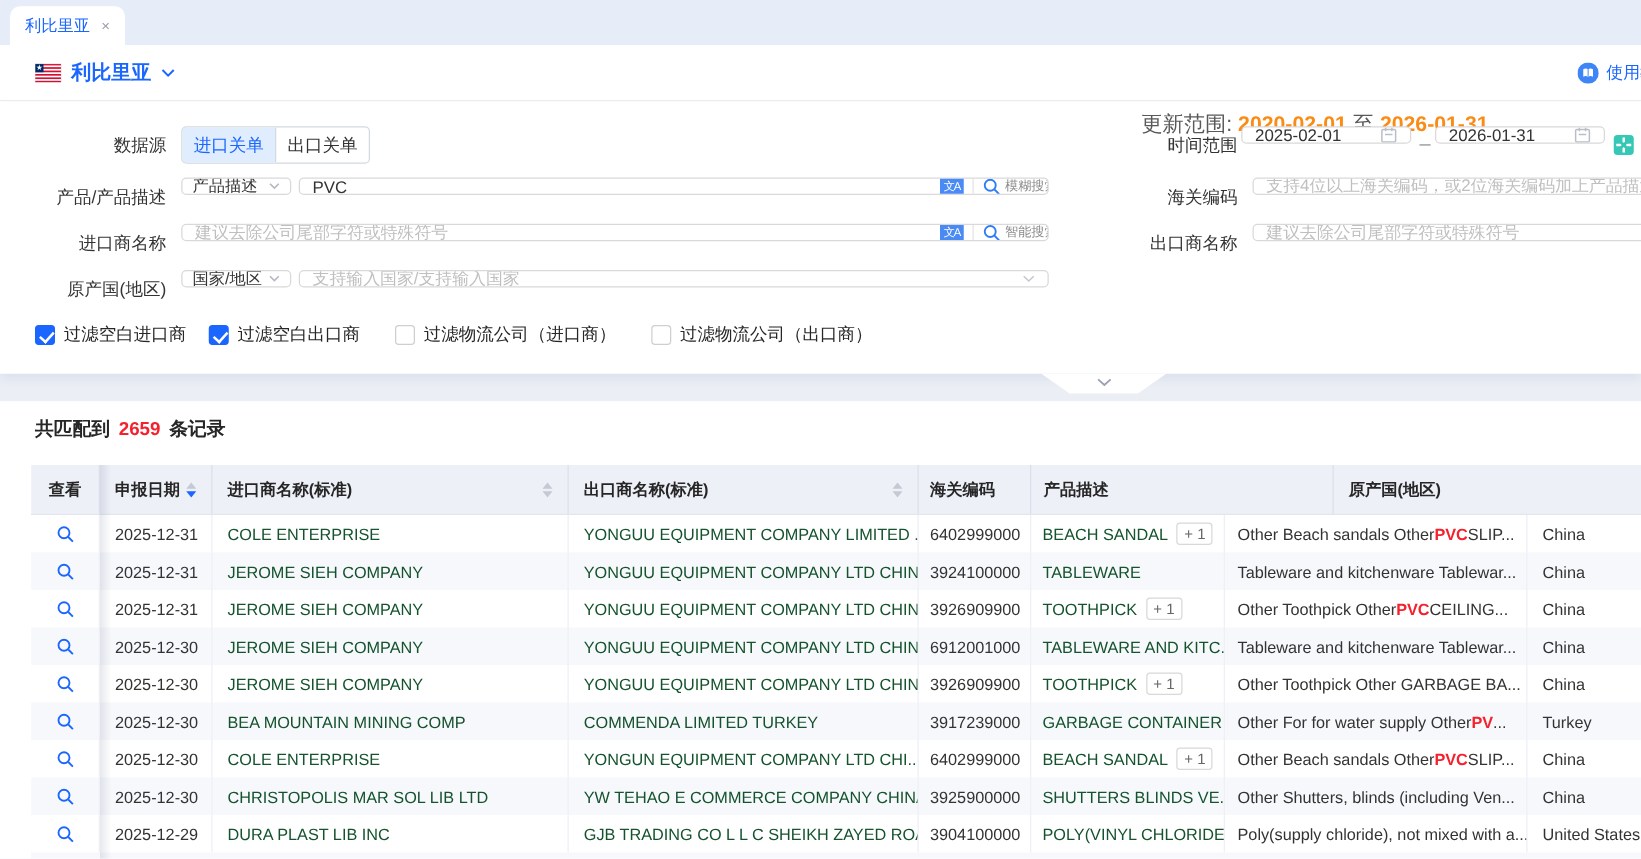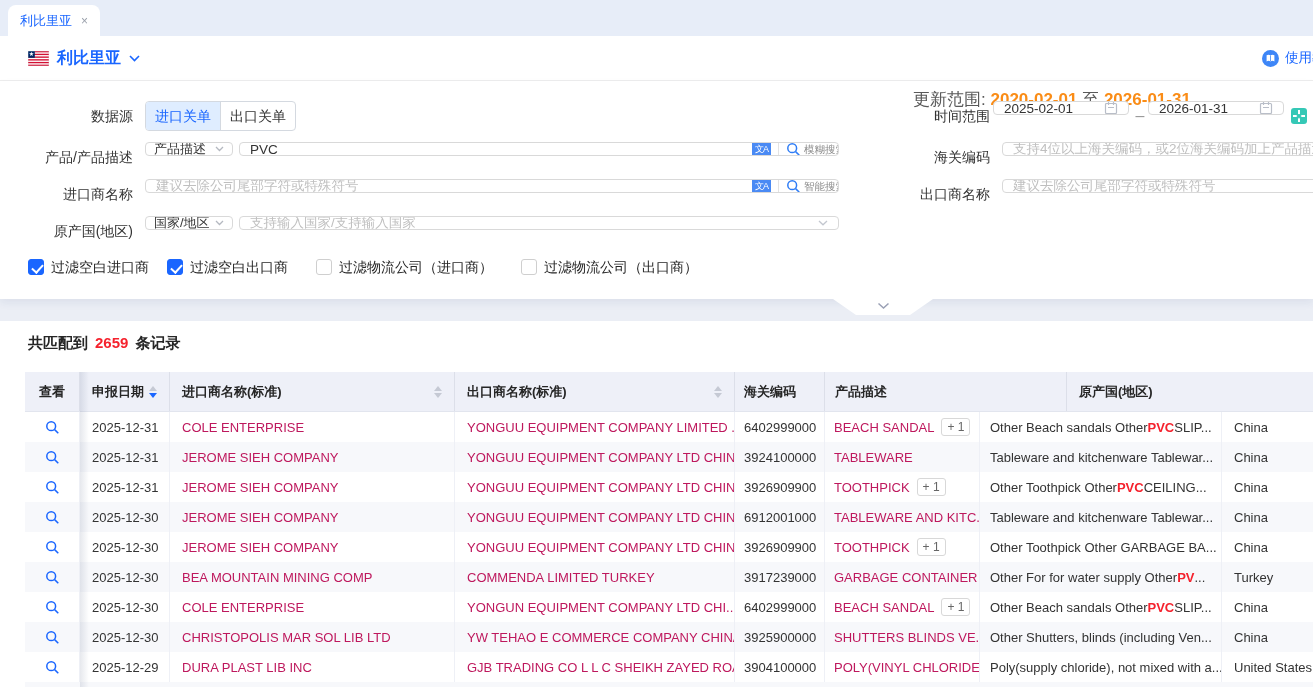--- a/index.html
+++ b/index.html
@@ -47,21 +47,21 @@
   .sel-box { justify-content:space-between; padding:0 8px; font-size:13px; }
   .grow { flex:1 1 auto; overflow:hidden; }
   .trans-ic { width:19px; height:19px; background:#4a8af4; border-radius:3px; color:#fff; font-size:9px; line-height:19px; text-align:center; flex:0 0 auto; letter-spacing:-1px; cursor:pointer; }
   .vdiv { width:1px; height:15px; background:#e3e3e3; margin:0 7px; flex:0 0 auto; }
   .srch-btn { display:flex; align-items:center; gap:3px; cursor:pointer; flex:0 0 auto; }
   .srch-txt { width:24px; font-size:10.5px; line-height:11px; color:#8c8c8c; }
   .cal-ic { margin-left:auto; flex:0 0 auto; }
   .range-sep { position:absolute; left:1134px; top:0; width:12px; text-align:center; line-height:30px; color:#999; }
   .teal-ic { position:absolute; left:1291px; top:27px; width:16px; height:16px; border-radius:3px; background:#35c8b6; cursor:pointer; }
   .cbrow { position:absolute; left:28px; top:178px; display:flex; align-items:center; }
-  .cb-item { display:flex; align-items:flex-start; gap:7px; margin-right:18px; cursor:pointer; }
+  .cb-item { display:flex; align-items:center; gap:7px; margin-right:18px; cursor:pointer; }
   .cb-item.gap { margin-right:28px; }
   .cb-box { width:16px; height:16px; border-radius:3px; border:1px solid #cfcfcf; background:#fff; position:relative; }
   .cb-box.on { background:#1a66ff; border-color:#1a66ff; }
   .cb-box.on::after { content:""; position:absolute; left:4.5px; top:1.5px; width:5px; height:9px; border:solid #fff; border-width:0 2px 2px 0; transform:rotate(42deg); }
   .cb-label { font-size:14px; color:#262626; }
   .notch { position:absolute; top:299px; left:833px; width:100px; height:16px; background:#fff; clip-path:polygon(0 0,100% 0,77% 100%,23% 100%); display:flex; align-items:flex-start; justify-content:center; cursor:pointer; }
   
   .results { position:absolute; top:321px; left:0; width:1313px; height:420px; background:#fff; }
   .summary { position:absolute; top:13px; left:28px; font-size:15px; font-weight:bold; color:#262626; }
   .summary .cnt { color:#f5222d; margin:0 7px; }
@@ -69,21 +69,21 @@
   .thead { display:flex; height:40px; background:#eef0f8; border-bottom:1px solid #e2e5ee; }
   .hcell { display:flex; align-items:center; font-size:13px; font-weight:bold; color:#262626; padding-left:12px; border-right:1px solid #dcdfe9; white-space:nowrap; overflow:hidden; }
   .hcell:last-child { border-right:none; }
   .trow { display:flex; height:30px; background:#fff; }
   .trow.alt { background:#f7f8fb; }
   .cell { display:flex; align-items:center; font-size:13px; color:#333; padding-left:12px; border-right:1px solid #eef0f6; white-space:nowrap; overflow:hidden; }
   .cell:last-child { border-right:none; }
   .c0 { width:55px; justify-content:center; padding-left:0;font-family:Liberation Mono, monospace; }
   .c1 { width:90px; } .c2 { width:285px; } .c3 { width:280px; } .c4 { width:90px; padding-left:9px; }
   .c5 { width:155px; padding-left:9px; } .c6 { width:242px; padding-left:10px; } .c7 { width:133px; }
-  .lnk { color:#be185d; text-decoration:none; cursor:pointer; }
+  .lnk { color:#14532d; text-decoration:none; cursor:pointer; }
   .hl { color:#f5222d; font-weight:bold; }
   .plus-tag { margin-left:7px; border:1px solid #d8d8d8; border-radius:3px; background:#fff; color:#666; font-size:12px; line-height:16px; padding:0 5px; flex:0 0 auto; }
   .sort { display:inline-flex; flex-direction:column; gap:2px; margin-left:auto; margin-right:12px; cursor:pointer; }
   .car { width:0; height:0; border-left:4px solid transparent; border-right:4px solid transparent; }
   .car.up { border-bottom:5px solid #c5c9d4; }
   .car.dn { border-top:5px solid #c5c9d4; }
   .car.dn.act { border-top-color:#1a66ff; }
   .ai-badge { margin-left:6px; background:#dcedff; color:#1a8cff; font-size:11px; font-weight:bold; border-radius:2px; padding:1px 3px; }
   .info-ic { margin-left:5px; width:13px; height:13px; border-radius:50%; border:1px solid #c0c4cc; color:#c0c4cc; font-size:9px; line-height:11px; text-align:center; font-weight:normal; font-style:italic; }
   .colshadow { position:absolute; left:55px; top:0; bottom:0; width:9px; background:linear-gradient(to right, rgba(15,35,80,.10), rgba(15,35,80,0)); pointer-events:none; }

